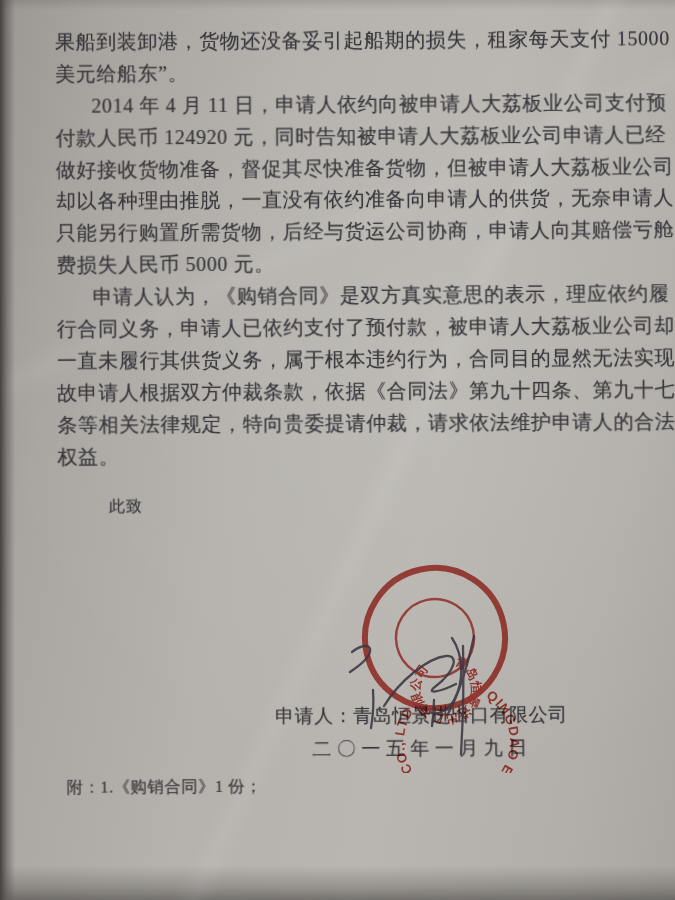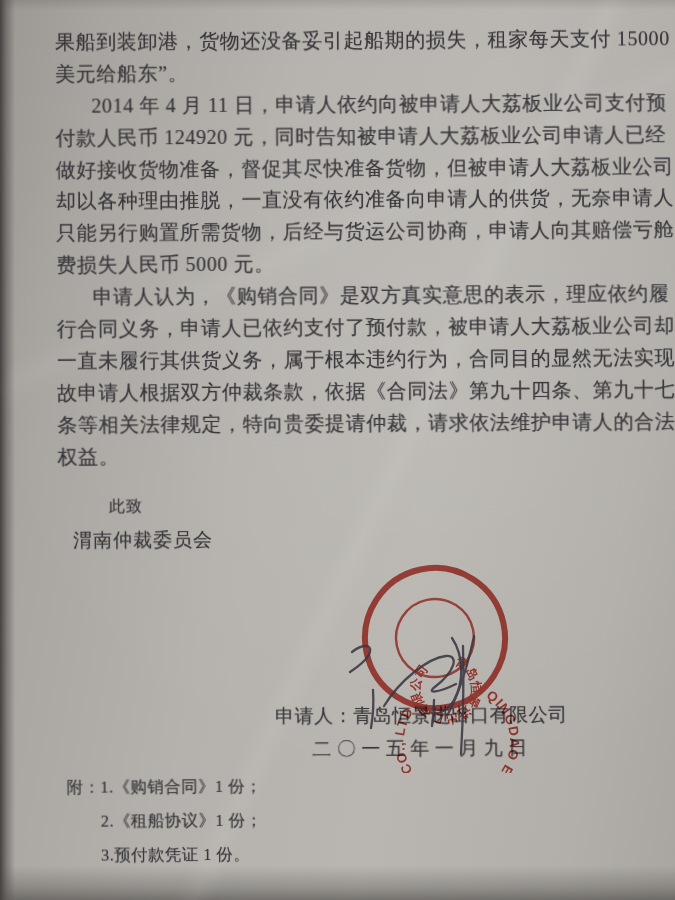--- a/index.html
+++ b/index.html
@@ -83,28 +83,25 @@
       <div class="line">费损失人民币 5000 元。</div>
       <div class="line indent">申请人认为，《购销合同》是双方真实意思的表示，理应依约履</div>
       <div class="line">行合同义务，申请人已依约支付了预付款，被申请人大荔板业公司却</div>
       <div class="line">一直未履行其供货义务，属于根本违约行为，合同目的显然无法实现。</div>
       <div class="line">故申请人根据双方仲裁条款，依据《合同法》第九十四条、第九十七</div>
       <div class="line">条等相关法律规定，特向贵委提请仲裁，请求依法维护申请人的合法</div>
       <div class="line">权益。</div>
     </div>
 
     <div class="abs salute">此致</div>
-    <div class="abs committee">渭南仲裁委员会</div>
 
     <div class="abs applicant">申请人：青岛恒景进出口有限公司</div>
     <div class="abs dateline">二〇一五年一月九日</div>
 
     <div class="abs att1">附：1.《购销合同》1 份；</div>
-    <div class="abs att2">2.《租船协议》1 份；</div>
-    <div class="abs att3">3.预付款凭证 1 份。</div>
   </div>
 
   <svg class="stamp-svg" viewBox="0 0 230 225">
     <defs>
       <path id="engArc" d="M 105,143 A 53,53 0 1,1 104.9,143" fill="none"></path>
       <path id="chnArc" d="M 105,116 A 26,26 0 1,1 104.9,116" fill="none"></path>
     </defs>
     <g transform="rotate(-12 105 90)" fill="none" stroke="#c23a31">
       <circle cx="105" cy="90" r="70" stroke-width="6" opacity=".95"></circle>
       <circle cx="105" cy="90" r="39" stroke-width="2.4" opacity=".9"></circle>

